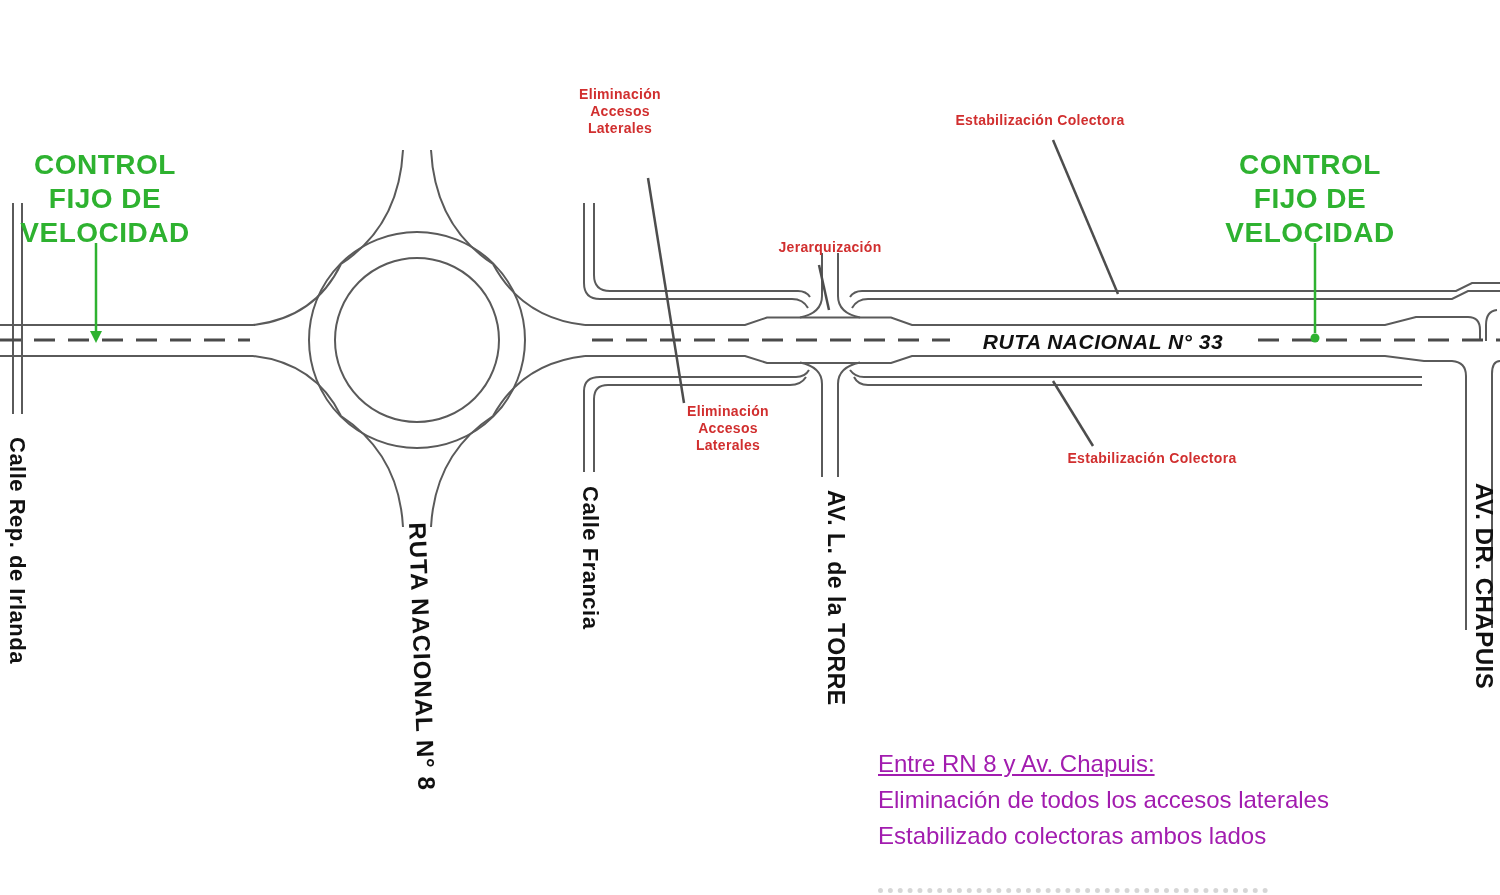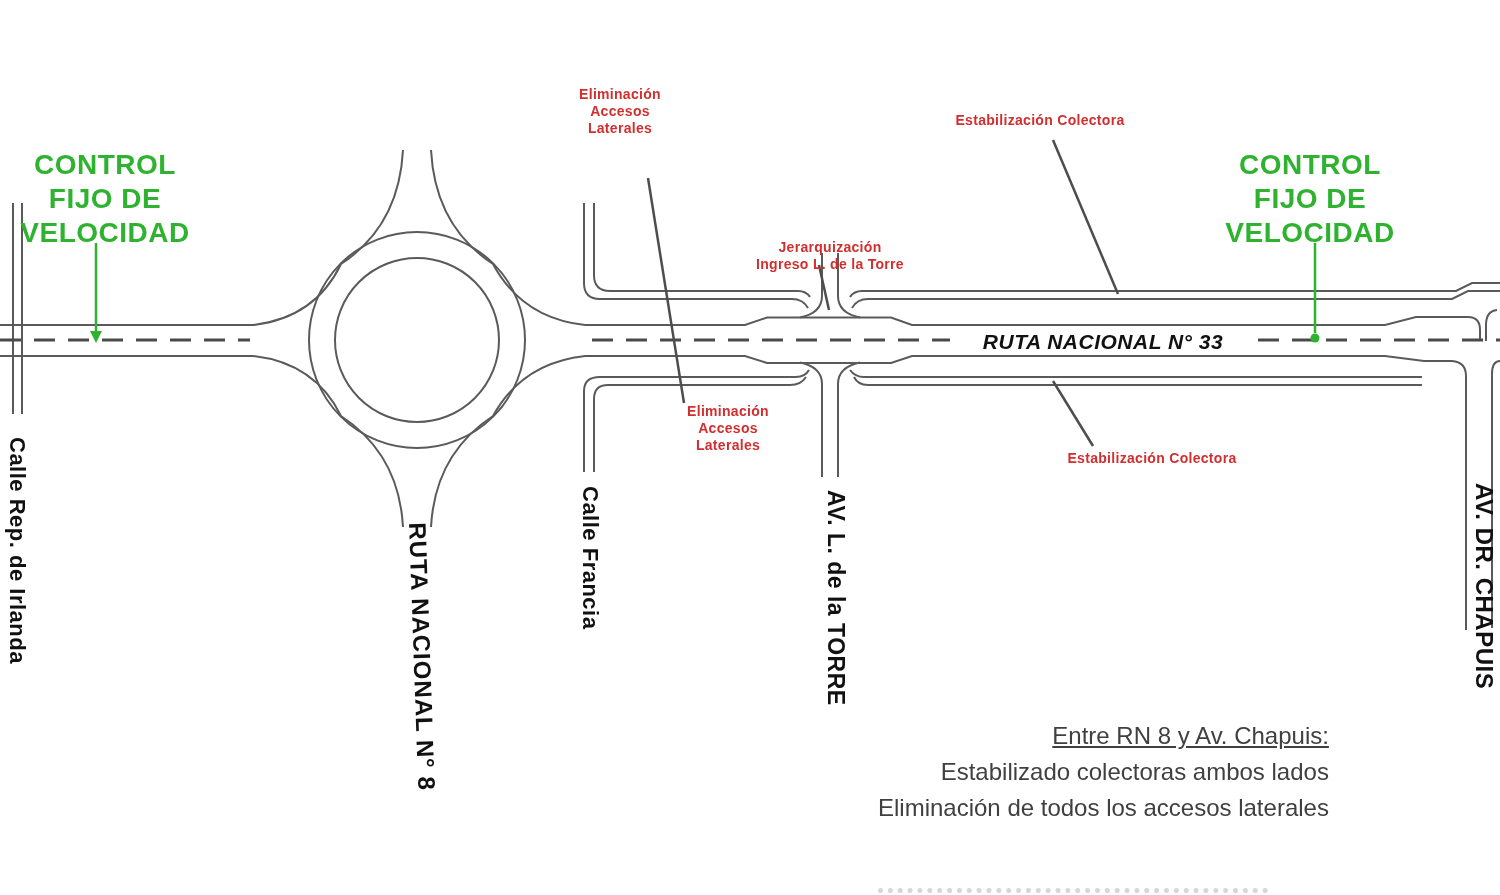--- a/index.html
+++ b/index.html
@@ -19,21 +19,21 @@
   .center{text-align:center;}
   .green{color:#2eb230;font-weight:bold;font-size:28px;letter-spacing:.5px;}
   .red{color:#d12f2f;font-weight:bold;font-size:14px;letter-spacing:.3px;}
   .black-road{color:#111;font-weight:bold;}
   .vertical{transform:rotate(90deg);transform-origin:0 0;white-space:nowrap;}
   .tilted{transform:rotate(88deg);transform-origin:0 0;white-space:nowrap;}
   #ruta33-label{
     left:955px;top:329px;width:296px;text-align:center;
     font-size:21px;letter-spacing:.5px;white-space:nowrap;font-style:italic;
   }
-  #notes{left:878px;top:718px;color:#404040;font-size:24px;line-height:1.5;text-align:right;}
+  #notes{left:878px;top:746px;color:#a21caf;font-size:24px;line-height:1.5;}
   #notes .title{text-decoration:underline;}
   #cropped-line-hint{
     position:absolute;left:878px;top:888px;width:390px;height:0;
     border-bottom:5px dotted #c9c9c9;opacity:.75;z-index:2;
   }
 </style>
 </head>
 <body>
 
 <div id="stage">
@@ -110,21 +110,20 @@
   </div>
 
   <div class="lbl red center" style="left:520px;top:86px;width:200px;">
     <div>Eliminación</div>
     <div>Accesos</div>
     <div>Laterales</div>
   </div>
   <div class="lbl red center" style="left:890px;top:112px;width:300px;">Estabilización Colectora</div>
   <div class="lbl red center" style="left:670px;top:217px;width:320px;margin-top:22px;">
     <div>Jerarquización</div>
-    <div>Ingreso L. de la Torre</div>
   </div>
   <div class="lbl red center" style="left:628px;top:403px;width:200px;">
     <div>Eliminación</div>
     <div>Accesos</div>
     <div>Laterales</div>
   </div>
   <div class="lbl red center" style="left:1002px;top:450px;width:300px;">Estabilización Colectora</div>
 
   <div class="lbl black-road" id="ruta33-label">RUTA NACIONAL N° 33</div>
 
@@ -133,19 +132,19 @@
   <div class="lbl black-road tilted" style="left:432px;top:522px;font-size:24px;letter-spacing:1px;">RUTA NACIONAL N° 8</div>
 
   <div class="lbl black-road vertical" style="left:603px;top:486px;font-size:22px;letter-spacing:.5px;">Calle Francia</div>
 
   <div class="lbl black-road vertical" style="left:850px;top:490px;font-size:23px;letter-spacing:.5px;">AV. L. de la TORRE</div>
 
   <div class="lbl black-road vertical" style="left:1499px;top:483px;font-size:24px;letter-spacing:.5px;">AV. DR. CHAPUIS</div>
 
   <div class="lbl" id="notes">
     <div class="title">Entre RN 8 y Av. Chapuis:</div>
+    <div>Eliminación de todos los accesos laterales</div>
     <div>Estabilizado colectoras ambos lados</div>
-    <div>Eliminación de todos los accesos laterales</div>
   </div>
 
   <div id="cropped-line-hint"></div>
 
 </div>
 
 </body></html>

